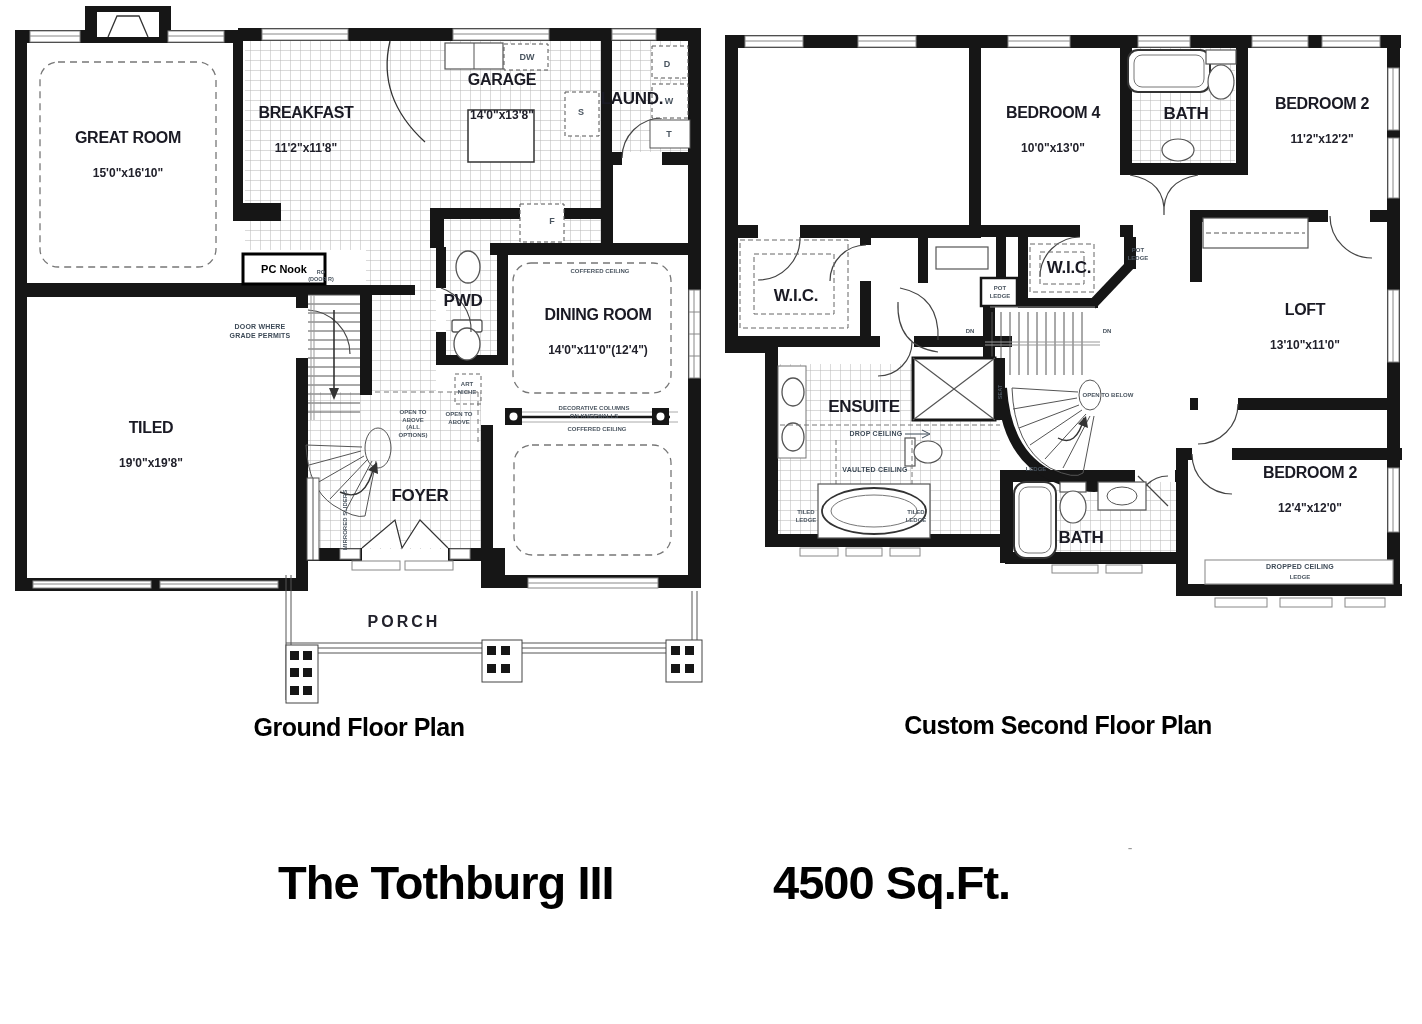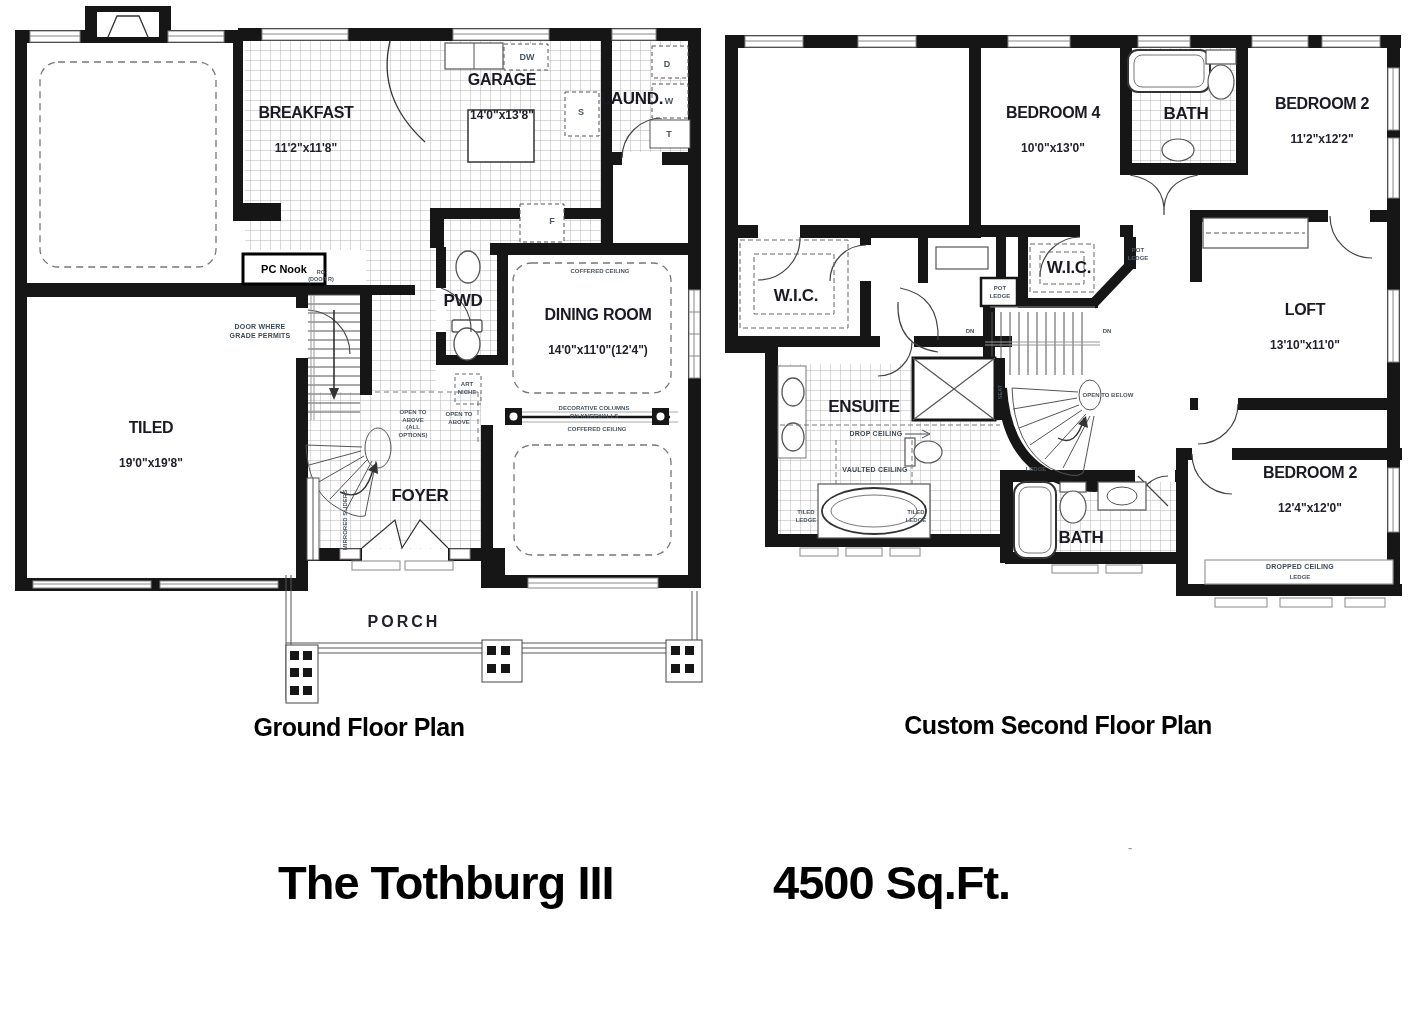--- a/index.html
+++ b/index.html
@@ -363,20 +363,24 @@
       <rect x="1060" y="482" width="26" height="10" fill="#fff" stroke="#555" stroke-width="1.2"></rect>
       <ellipse cx="1073" cy="507" rx="13" ry="16" fill="#fff" stroke="#555" stroke-width="1.2"></ellipse>
       <rect x="1098" y="482" width="48" height="28" fill="#fff" stroke="#555" stroke-width="1.2"></rect>
       <ellipse cx="1122" cy="496" rx="15" ry="9" fill="#fff" stroke="#555" stroke-width="1"></ellipse>
     </g>
 
     <rect x="1205" y="560" width="188" height="24" fill="#fff" stroke="#999" stroke-width="1.2"></rect>
   </g>
 </svg>
 
+<div class="lbl" style="left:128px;top:155px">
+  <div class="room-name">GREAT ROOM</div>
+  <div class="room-dims">15'0"x16'10"</div>
+</div>
 <div class="lbl" style="left:306px;top:130px">
   <div class="room-name">BREAKFAST</div>
   <div class="room-dims">11'2"x11'8"</div>
 </div>
 <div class="lbl" style="left:502px;top:97px">
   <div class="room-name">GARAGE</div>
   <div class="room-dims">14'0"x13'8"</div>
 </div>
 <div class="lbl rm15" style="left:632px;top:99px">
   <div class="room-name">LAUND.</div>

